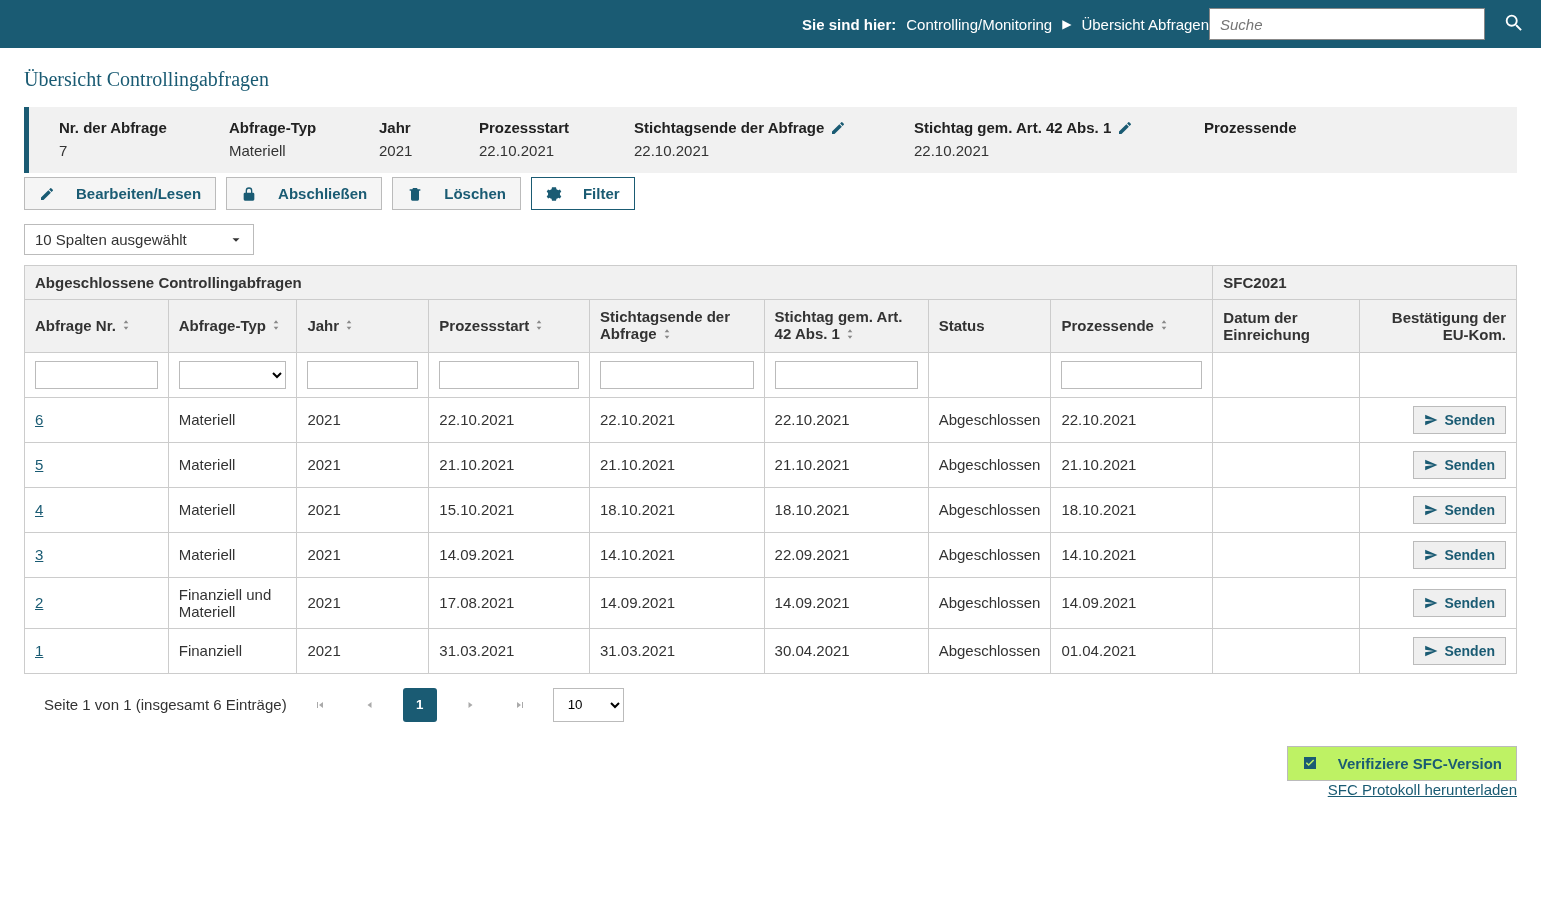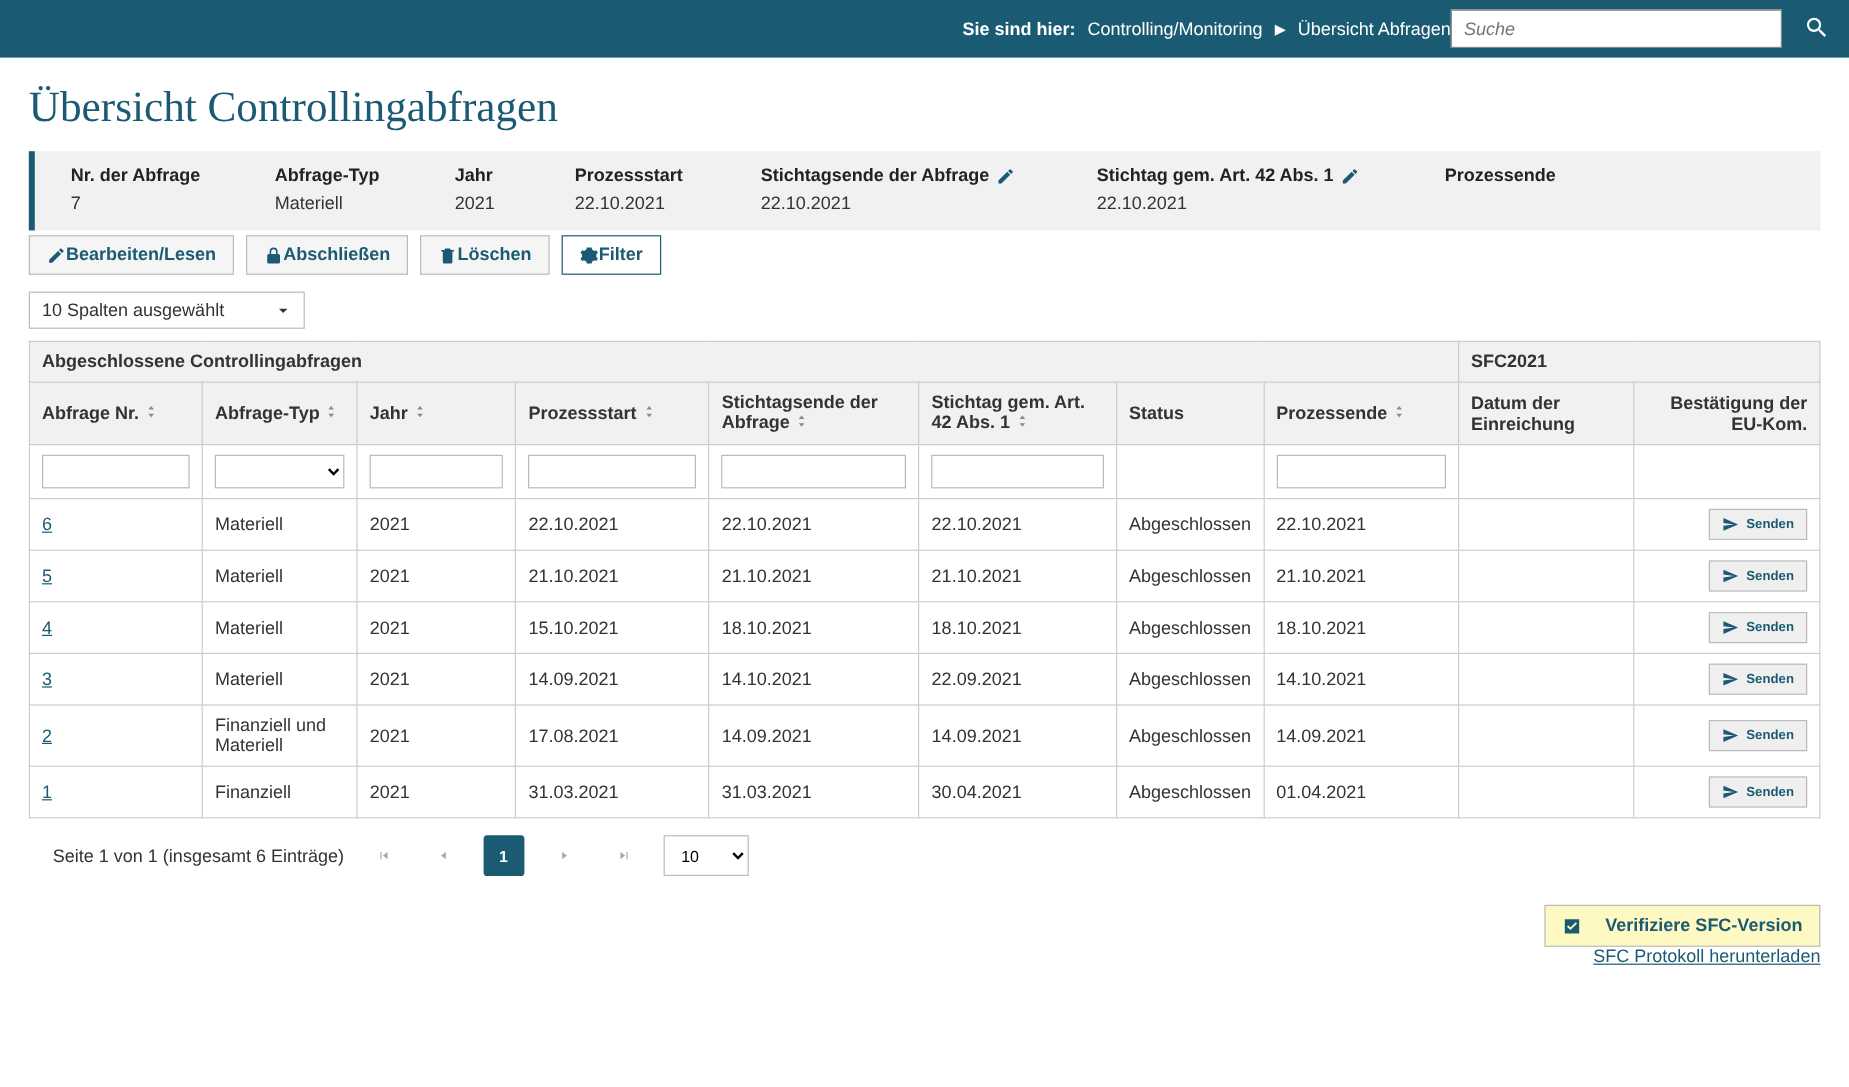--- a/index.html
+++ b/index.html
@@ -6,59 +6,59 @@
 body { font-family: "Segoe UI", Arial, sans-serif; font-size: 15px; color: #333; background: #fff; }
 .topbar { background: #1a5b73; color: #fff; display: flex; align-items: center; padding: 8px 16px; justify-content: flex-end; }
 .breadcrumb { display: flex; align-items: center; gap: 10px; font-size: 15px; }
 .breadcrumb-label { font-weight: bold; }
 .breadcrumb-sep { font-size: 12px; }
 .search-wrap { display: flex; align-items: center; gap: 18px; }
 .search-input { width: 276px; height: 32px; padding: 4px 10px; border: 1px solid #888; font-style: italic; color: #666; font-size: 15px; }
 .search-btn { background: none; border: none; color: #fff; cursor: pointer; }
 .search-btn svg { width: 22px; height: 22px; fill: #fff; }
 .content { padding: 20px 24px; }
-h1.page-title { font-family: Georgia, "Times New Roman", serif; font-weight: normal; color: #1a5b73; font-size: 36px; margin-bottom: 16px; }
+h1.page-title { font-family: Georgia, "Times New Roman", serif; font-weight: normal; color: #1a5b73; font-size: 20px; margin-bottom: 16px; }
 .detail-box { background: #f1f1f1; border-left: 5px solid #1a5b73; padding: 12px 30px 14px 30px; margin-bottom: 4px; }
 .detail-row { display: flex; gap: 0; }
 .detail-col { flex: 0 0 auto; margin-right: 30px; }
 .detail-col.w-nr { width: 140px; }
 .detail-col.w-typ { width: 120px; }
 .detail-col.w-jahr { width: 70px; }
 .detail-col.w-start { width: 125px; }
 .detail-col.w-stich { width: 250px; }
 .detail-col.w-art42 { width: 260px; }
 .detail-col.w-end { width: 130px; }
 .detail-label { font-weight: bold; color: #222; display: flex; align-items: center; gap: 6px; margin-bottom: 6px; }
 .detail-value { color: #333; }
 .edit-icon { width: 16px; height: 16px; fill: #1a5b73; cursor: pointer; }
 .toolbar { display: flex; gap: 10px; margin-bottom: 14px; }
-.btn { display: inline-flex; align-items: center; gap: 0; border: 1px solid #bbb; background: #f5f5f5; padding: 7px 14px; cursor: pointer; font-size: 15px; color: #1a5b73; font-weight: bold; }
+.btn { display: inline-flex; align-items: center; gap: 21px; border: 1px solid #bbb; background: #f5f5f5; padding: 7px 14px; cursor: pointer; font-size: 15px; color: #1a5b73; font-weight: bold; }
 .btn.outline { background: #fff; border: 1px solid #1a5b73; }
 .btn svg { width: 16px; height: 16px; fill: #1a5b73; }
 .col-select { display: inline-flex; align-items: center; justify-content: space-between; border: 1px solid #bbb; padding: 6px 10px; width: 230px; cursor: pointer; margin-bottom: 10px; }
 .col-select svg { width: 14px; height: 14px; fill: #333; }
 table.data { width: 100%; border-collapse: collapse; }
 table.data th, table.data td { border: 1px solid #ccc; padding: 8px 10px; text-align: left; vertical-align: middle; font-size: 15px; }
 table.data thead th { background: #f1f1f1; font-weight: bold; }
 .group-head th { background: #f1f1f1; font-weight: normal; }
 .sort-icon { display: inline-block; vertical-align: middle; margin-left: 4px; }
 .sort-icon svg { width: 12px; height: 14px; fill: #888; }
 .filter-row td { padding: 5px 6px; }
 .filter-input { width: 100%; height: 28px; border: 1px solid #bbb; padding: 2px 6px; }
 .filter-select { width: 100%; height: 28px; border: 1px solid #bbb; background: #fff; }
 .link { color: #1a5b73; text-decoration: underline; cursor: pointer; }
-.send-btn { display: inline-flex; align-items: center; gap: 6px; background: #efefef; border: 1px solid #bbb; padding: 5px 10px; cursor: pointer; color: #1a5b73; font-weight: bold; font-size: 11px; }
+.send-btn { display: inline-flex; align-items: center; gap: 6px; background: #efefef; border: 1px solid #bbb; padding: 5px 10px; cursor: pointer; color: #1a5b73; font-weight: bold; font-size: 14px; }
 .send-btn svg { width: 14px; height: 14px; fill: #1a5b73; }
 .pager-wrap { display: flex; align-items: center; gap: 16px; padding: 14px 20px; }
 .pager-btn { width: 34px; height: 34px; display: inline-flex; align-items: center; justify-content: center; background: #fff; border: none; cursor: pointer; color: #999; }
 .pager-btn.active { background: #1a5b73; color: #fff; border-radius: 3px; font-weight: bold; }
 .pager-btn svg { width: 12px; height: 12px; fill: #aaa; }
 .page-size { height: 34px; border: 1px solid #bbb; padding: 0 24px 0 10px; background: #fff; }
 .bottom-actions { text-align: right; margin-top: 10px; }
-.verify-btn { display: inline-flex; align-items: center; gap: 20px; border: 1px solid #bbb; background: #fef9c3; padding: 8px 14px; cursor: pointer; font-size: 15px; color: #1a5b73; font-weight: bold; }
+.verify-btn { display: inline-flex; align-items: center; gap: 20px; border: 1px solid #bbb; background: #bef264; padding: 8px 14px; cursor: pointer; font-size: 15px; color: #1a5b73; font-weight: bold; }
 .verify-btn svg { width: 16px; height: 16px; fill: #1a5b73; }
 .download-link { display: block; text-align: right; }
 .th-bestaetigung, .td-bestaetigung { text-align: right !important; }
 </style>
 </head>
 <body>
 
 <svg width="0" height="0" style="position:absolute">
   <defs>
     <g id="i-search">

